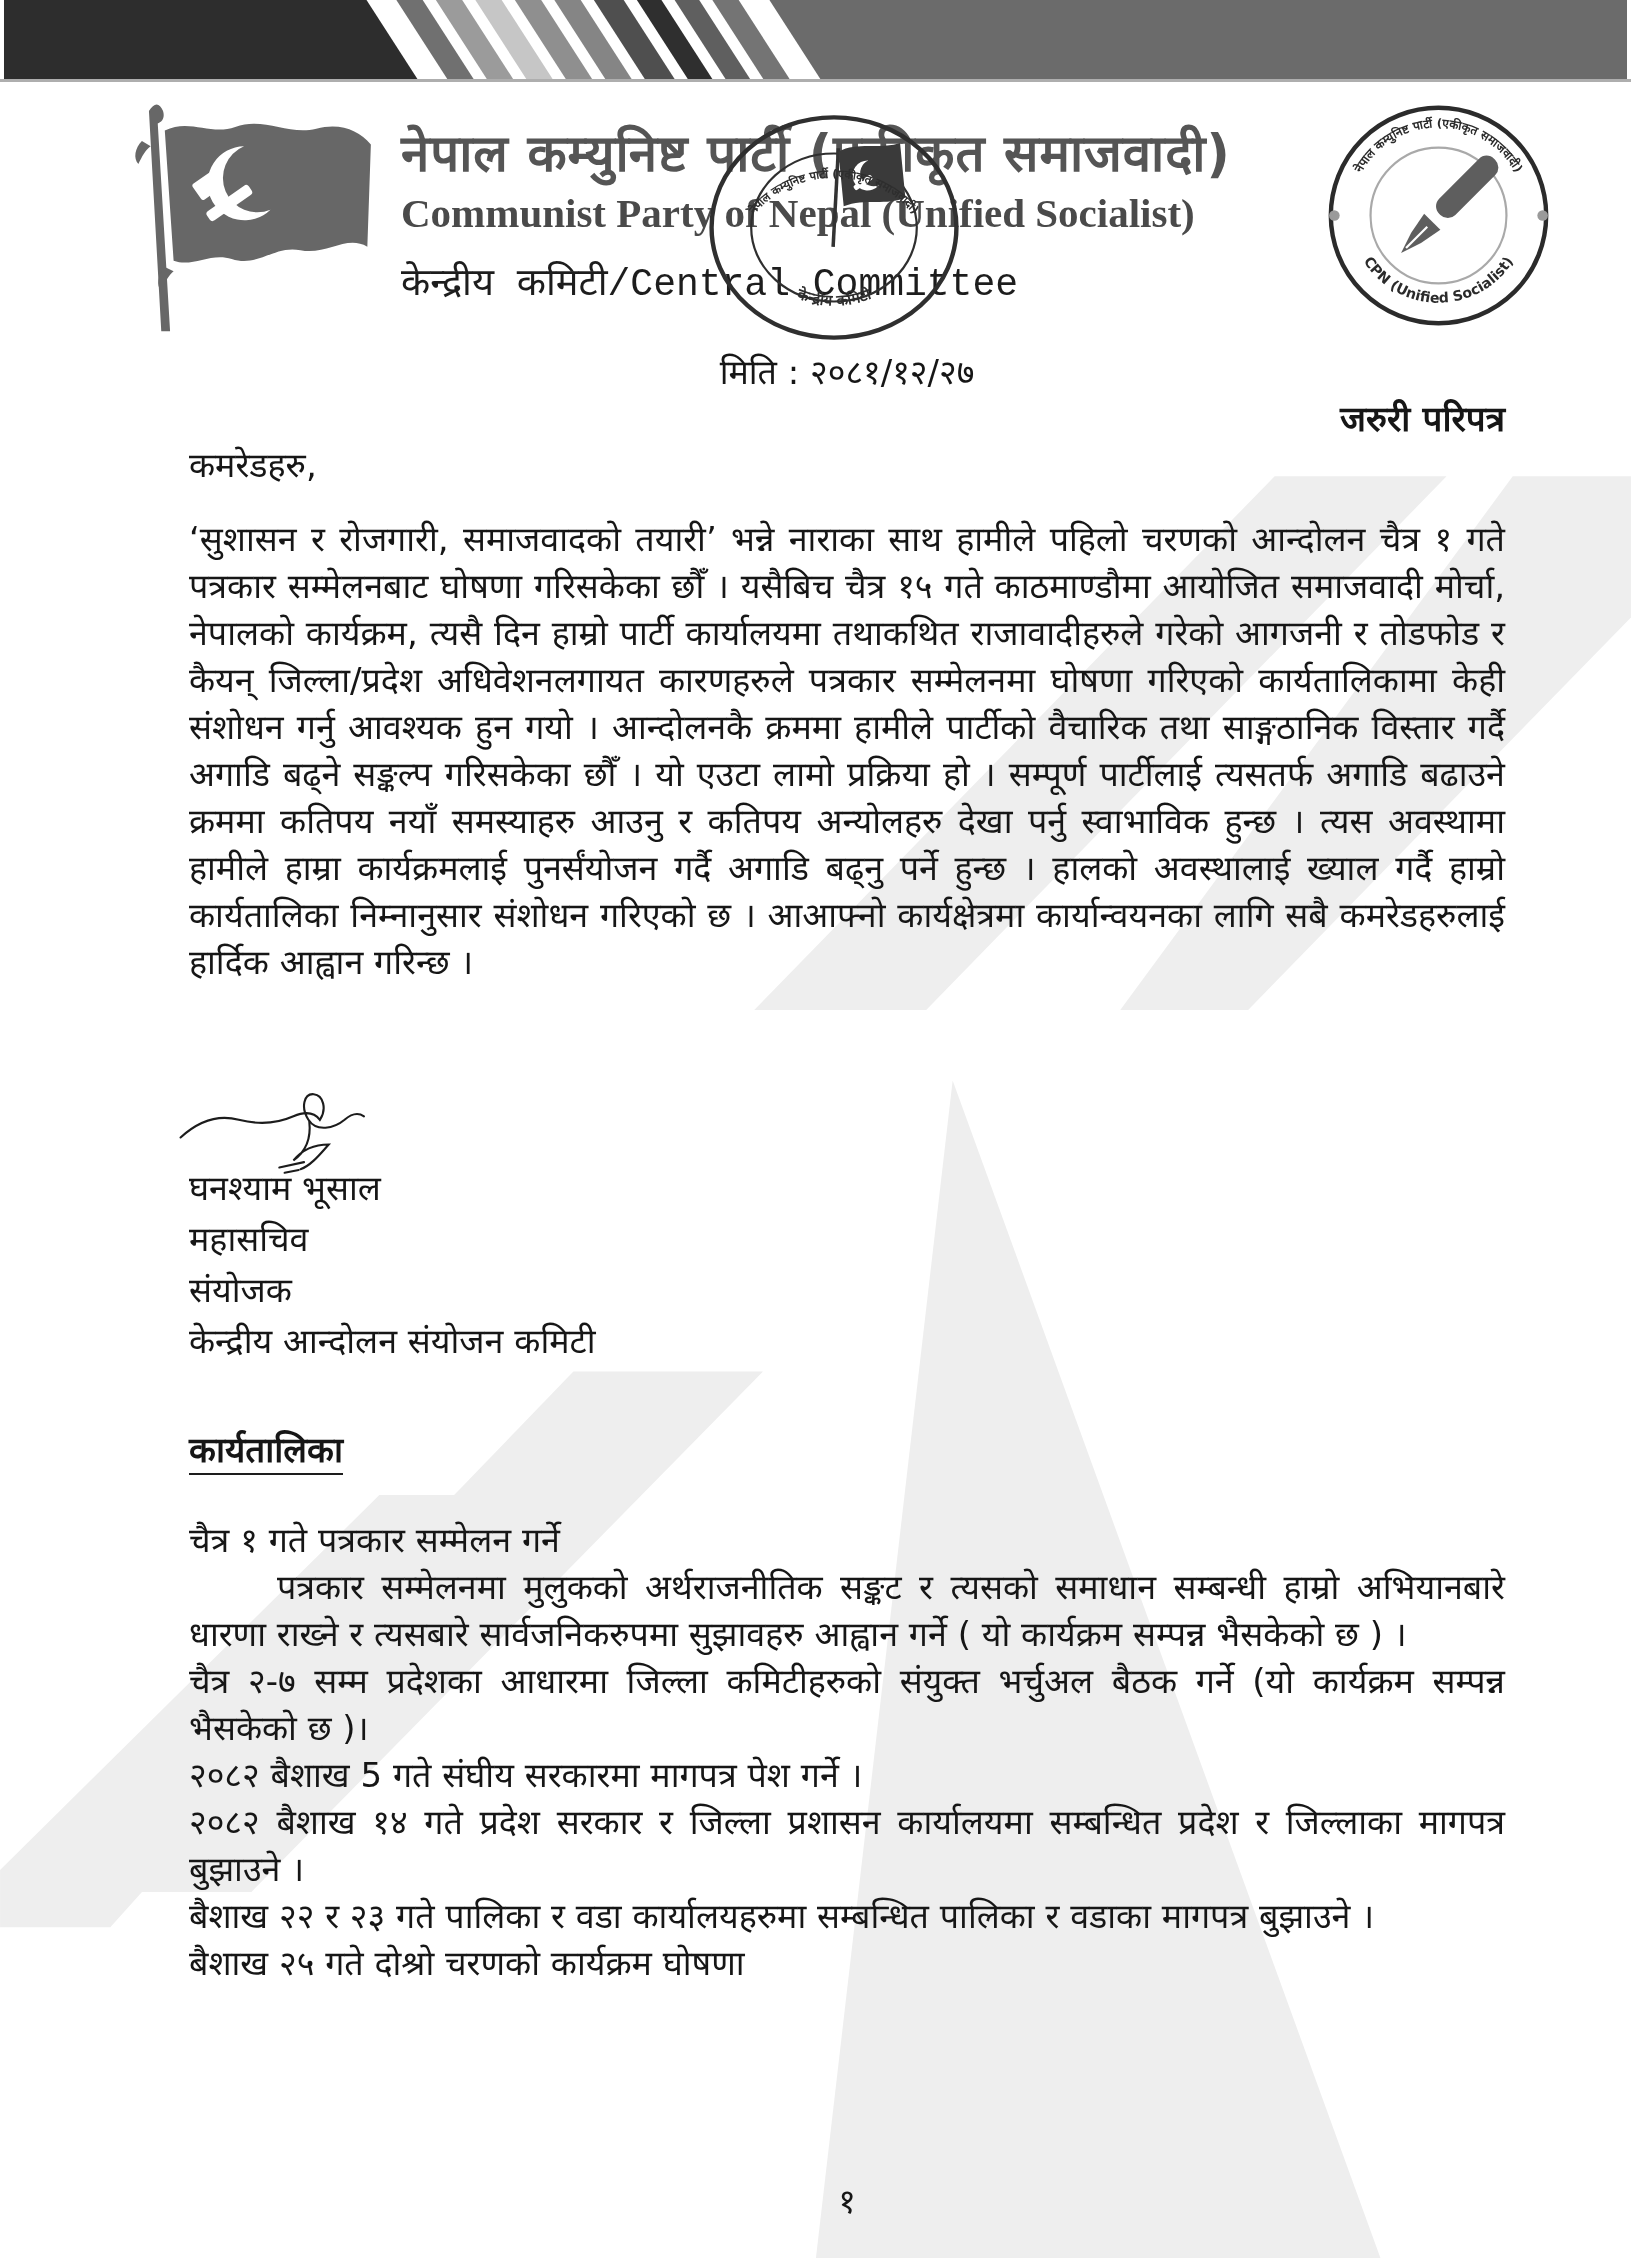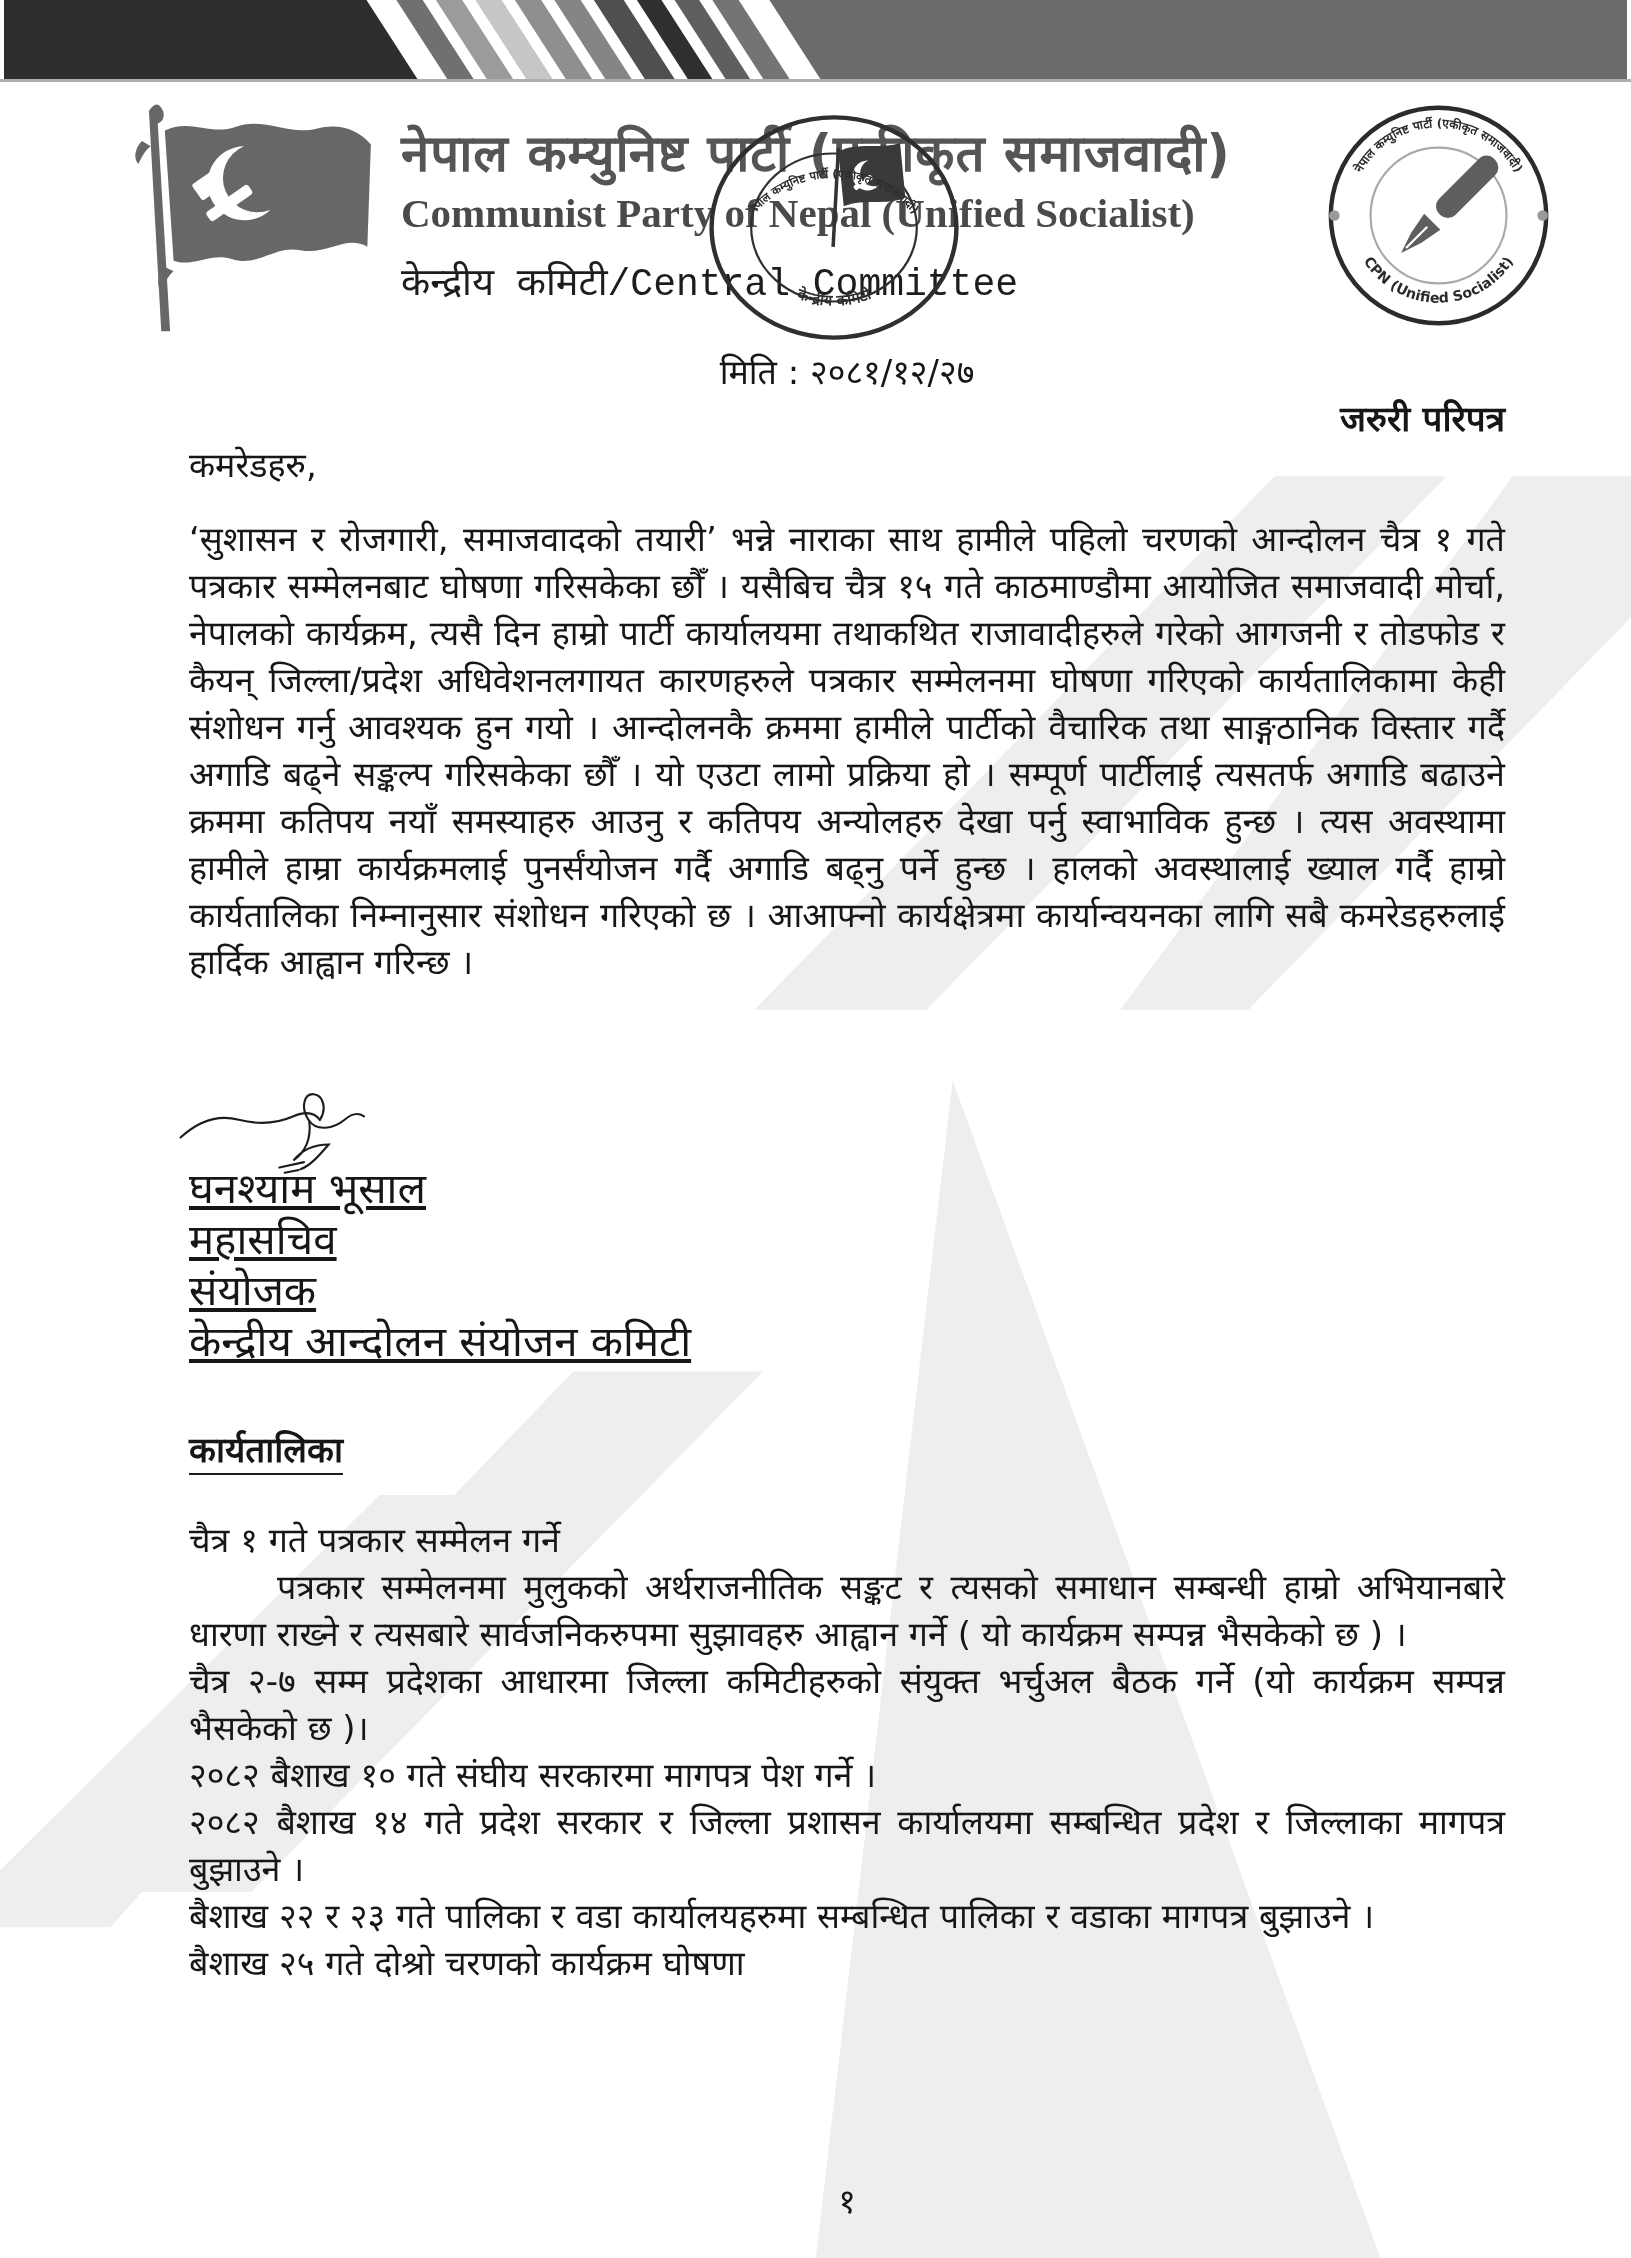--- a/index.html
+++ b/index.html
@@ -18,21 +18,21 @@
   .lh-cc{font-family:Liberation Mono, monospace;font-size:38px;font-weight:400;color:#1d1d1d;line-height:51px;margin-top:18px;}
   .stamp-center{position:absolute;left:706px;top:113px;z-index:3;}
   .seal-right{position:absolute;left:1322px;top:99px;z-index:2;}
   .date-line{position:absolute;left:189px;top:348px;width:1316px;text-align:center;font-size:34px;z-index:2;}
   .subject{position:absolute;left:189px;top:394px;width:1316px;text-align:right;font-size:35px;font-weight:700;z-index:2;}
   .salutation{position:absolute;left:189px;top:441px;width:1316px;font-size:34px;z-index:2;}
   .body-par{position:absolute;left:189px;top:516px;width:1316px;font-size:34px;line-height:47px;
             text-align:justify;z-index:2;}
   .body-par b{font-weight:400;}
   .signature-svg{position:absolute;left:175px;top:1081px;z-index:2;}
-  .sig-block{position:absolute;left:189px;top:1163px;width:1316px;font-size:42px;line-height:51px;z-index:2;text-decoration:underline;}
+  .sig-block{position:absolute;left:189px;top:1163px;width:1316px;font-size:34px;line-height:51px;z-index:2;}
   .sched-head{position:absolute;left:189px;top:1425px;font-size:35px;font-weight:700;z-index:2;}
   .sched-head span{display:inline-block;border-bottom:2.6px solid #1d1d1d;padding-bottom:1px;}
   .schedule{position:absolute;left:189px;top:1517px;width:1316px;font-size:34px;line-height:47px;z-index:2;}
   .schedule p{margin:0;text-align:justify;}
   .schedule p.indent{text-indent:88px;}
   .page-num{position:absolute;left:189px;top:2177px;width:1316px;text-align:center;font-size:34px;z-index:2;}
 </style>
 </head>
 <body>
 
@@ -156,21 +156,21 @@
   </div>
 
   <div class="sched-head">
     <span>कार्यतालिका</span>
   </div>
 
   <div class="schedule">
     <p>चैत्र १ गते पत्रकार सम्मेलन गर्ने</p>
     <p class="indent">पत्रकार सम्मेलनमा मुलुकको अर्थराजनीतिक सङ्कट र त्यसको समाधान सम्बन्धी हाम्रो अभियानबारे धारणा  राख्ने र त्यसबारे सार्वजनिकरुपमा सुझावहरु आह्वान गर्ने ( यो कार्यक्रम सम्पन्न भैसकेको छ ) ।</p>
     <p>चैत्र २-७ सम्म प्रदेशका आधारमा जिल्ला कमिटीहरुको संयुक्त भर्चुअल बैठक गर्ने (यो कार्यक्रम सम्पन्न भैसकेको छ )।</p>
-    <p>२०८२ बैशाख १० गते संघीय सरकारमा मागपत्र पेश गर्ने ।</p>
+    <p>२०८२ बैशाख 5 गते संघीय सरकारमा मागपत्र पेश गर्ने ।</p>
     <p>२०८२ बैशाख १४ गते प्रदेश सरकार र जिल्ला प्रशासन कार्यालयमा सम्बन्धित प्रदेश र जिल्लाका मागपत्र बुझाउने ।</p>
     <p>बैशाख २२ र २३ गते पालिका र वडा कार्यालयहरुमा सम्बन्धित पालिका र वडाका मागपत्र बुझाउने ।</p>
     <p>बैशाख २५ गते दोश्रो चरणको कार्यक्रम घोषणा</p>
   </div>
 
   <div class="page-num">१</div>
 
 </div>
 
 

